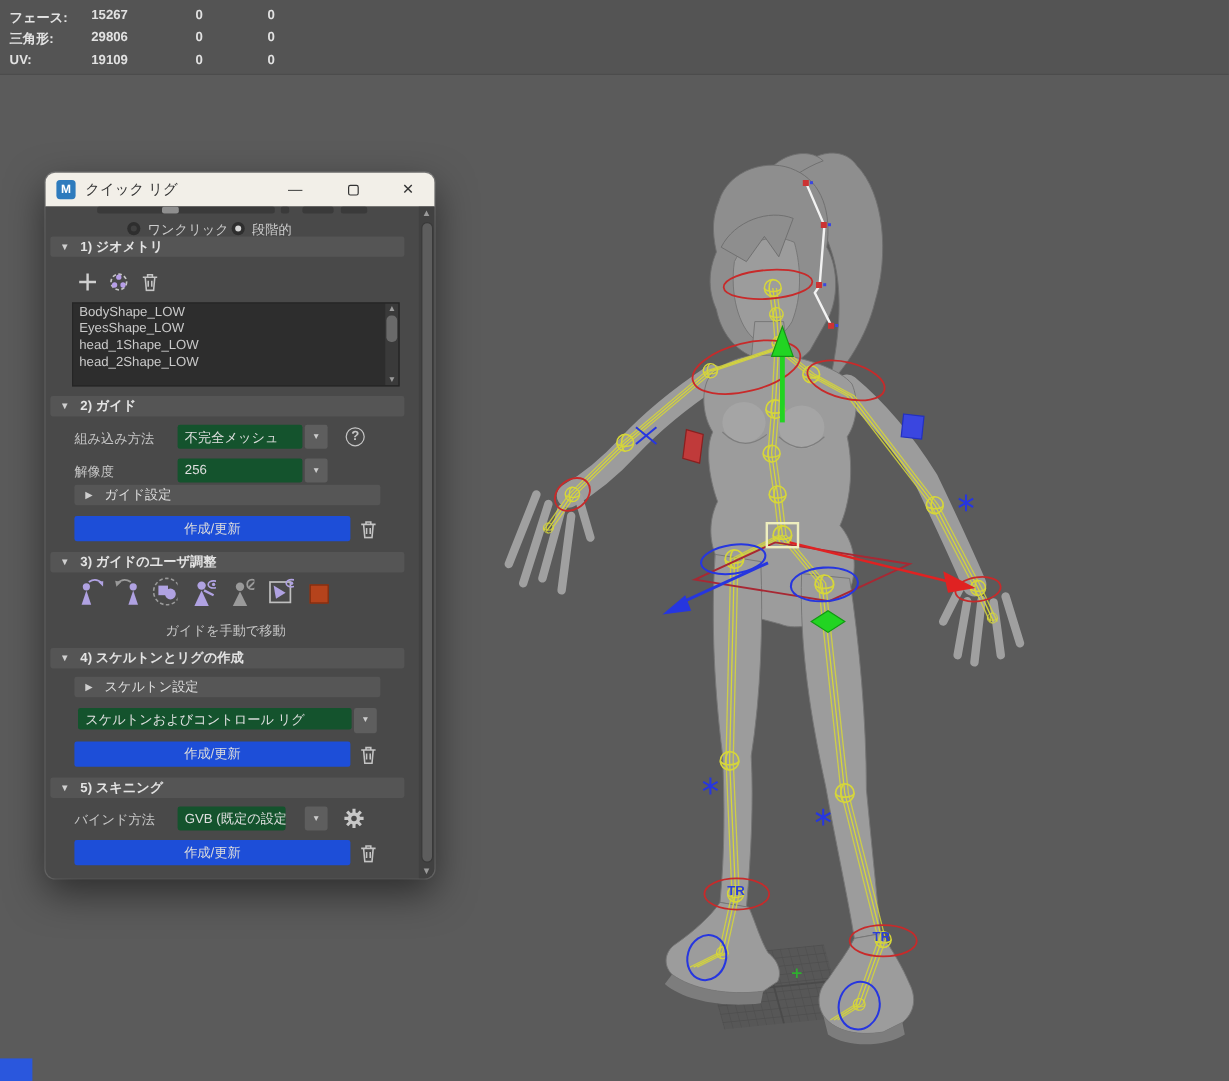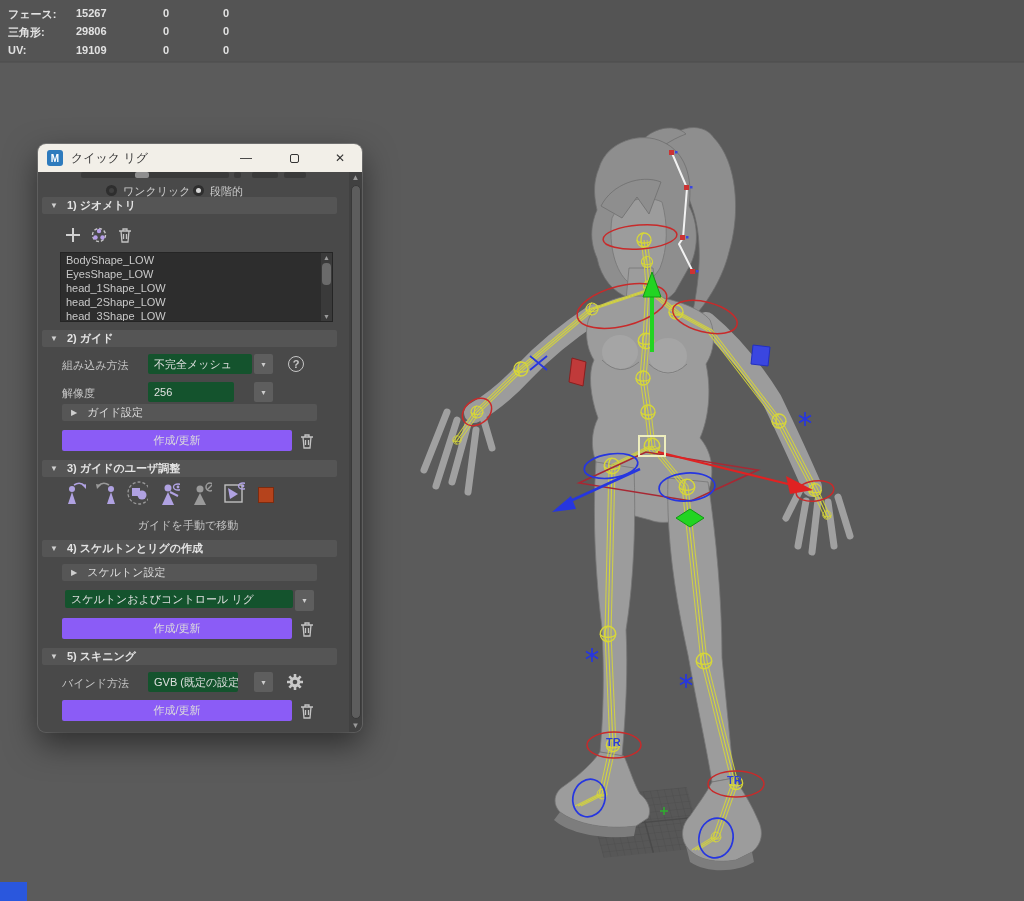--- a/index.html
+++ b/index.html
@@ -61,21 +61,21 @@
   .flabel{position:absolute;color:#c6c6c6}
   .dd{position:absolute;height:20px;background:#14532d;border-radius:2px;
     display:flex;align-items:center;padding:0 6px;color:#e0e0e0;white-space:nowrap;overflow:hidden}
   .dd-arrow{position:absolute;width:19px;height:20px;background:#5e5e5e;border-radius:2px;
     display:flex;align-items:center;justify-content:center;color:#cdcdcd;font-size:7px}
   .helpc{position:absolute;width:16px;height:16px;border:1.5px solid #c6c6c6;border-radius:50%;
     color:#c6c6c6;font-size:11px;font-weight:bold;display:flex;align-items:center;justify-content:center}
   .framebar{position:absolute;left:24px;width:255px;height:17px;background:#565656;border-radius:2px;
     display:flex;align-items:center;color:#dedede}
   .framebar .tri{font-size:8px;color:#cfcfcf;margin:0 10px 0 9px}
-  .btn{position:absolute;left:24px;width:230px;height:21px;background:#8b5cf6;border-radius:2px;
+  .btn{position:absolute;left:24px;width:230px;height:21px;background:#1d4ed8;border-radius:2px;
     display:flex;align-items:center;justify-content:center;color:#dcdcdc}
   .caption{position:absolute;left:0;width:300px;text-align:center;color:#c6c6c6}
   .swatch{position:absolute;width:16px;height:16px;background:#b5431c;border:1px solid #7c2c10}
 
   .vscroll{position:absolute;right:0;top:0;width:13px;height:560px;background:#414141;border-radius:0 0 8px 0}
   .vscroll .a{position:absolute;left:0;width:13px;height:12px;color:#9a9a9a;font-size:8px;
     text-align:center;line-height:12px}
   .vscroll .th{position:absolute;left:1.5px;width:10px;top:13px;bottom:13px;background:#5d5d5d;
     border-radius:5px;border:1px solid #393939}
 
@@ -357,38 +357,37 @@
       <div class="icon-btn" style="left:76px;top:52px">
         <svg width="14" height="16">
           <path d="M1 4H13M5 4V2H9V4M3 4L4 15H10L11 4M5.5 7V12M8.5 7V12" stroke="#c4c4c4" stroke-width="1.3" fill="none"></path>
           </svg>
       </div>
       <div class="listbox" style="top:80px">
         <div class="li">BodyShape_LOW</div>
         <div class="li">EyesShape_LOW</div>
         <div class="li">head_1Shape_LOW</div>
         <div class="li">head_2Shape_LOW</div>
-        <div class="li">head_3Shape_LOW</div>
         <div class="lscroll">
           <span class="a" style="top:0">▲</span>
           <span class="th"></span>
           <span class="a" style="bottom:0">▼</span>
         </div>
       </div>
 
       <div class="sec-h" style="top:158px">
         <span class="tri">▼</span>
         <span>2) ガイド</span>
       </div>
       <span class="flabel" style="left:24px;top:186px">組み込み方法</span>
       <div class="dd" style="left:110px;top:182px;width:104px">不完全メッシュ</div>
       <div class="dd-arrow" style="left:216px;top:182px">▼</div>
       <div class="helpc" style="left:250px;top:184px">?</div>
       <span class="flabel" style="left:24px;top:214px">解像度</span>
-      <div class="dd" style="left:110px;top:210px;width:86px">256</div>
+      <div class="dd" style="left:110px;top:210px;width:104px">256</div>
       <div class="dd-arrow" style="left:216px;top:210px">▼</div>
       <div class="framebar" style="top:232px">
         <span class="tri">▶</span>
         <span>ガイド設定</span>
       </div>
       <div class="btn" style="top:258px">作成/更新</div>
       <div class="icon-btn" style="left:258px;top:258px">
         <svg width="14" height="16">
           <path d="M1 4H13M5 4V2H9V4M3 4L4 15H10L11 4M5.5 7V12M8.5 7V12" stroke="#c4c4c4" stroke-width="1.3" fill="none"></path>
           </svg>

